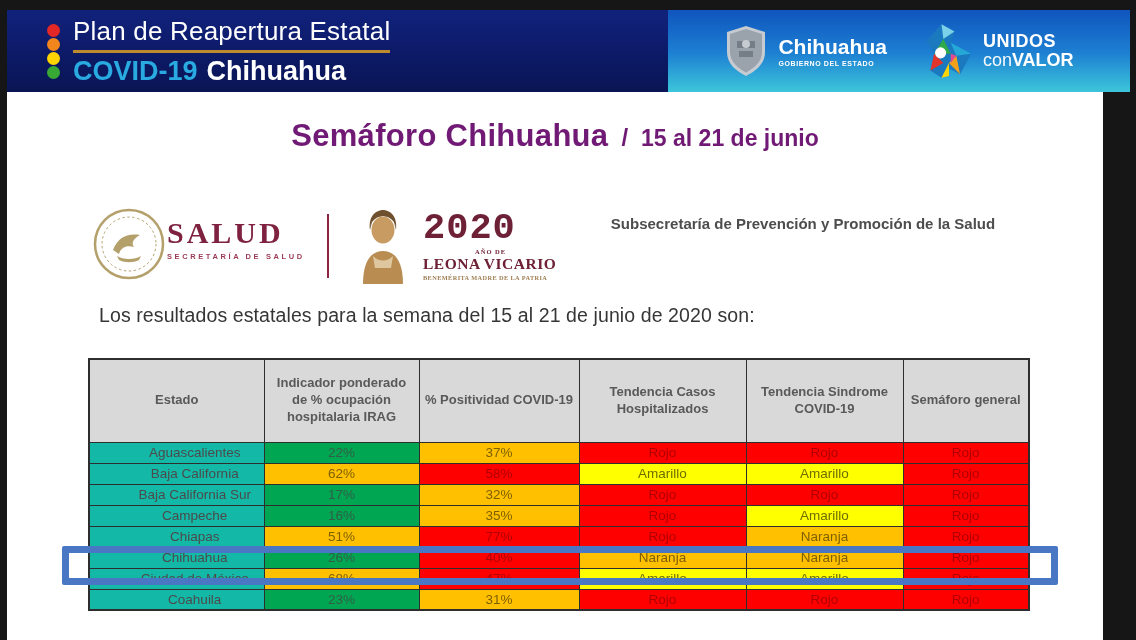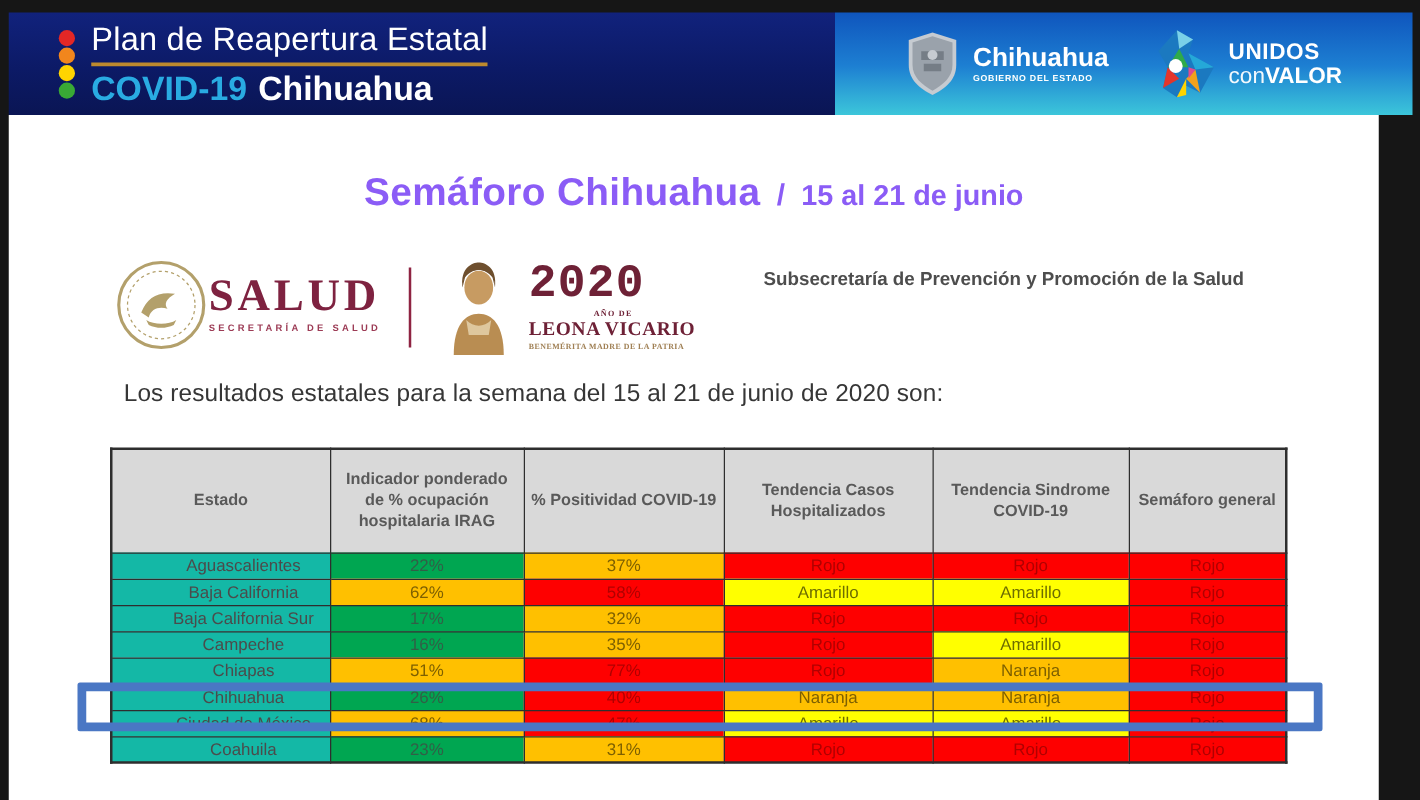--- a/index.html
+++ b/index.html
@@ -31,31 +31,31 @@
   .logo-unit{display:flex;align-items:center;gap:10px;}
   .gov-name{color:#fff;font-weight:bold;font-size:21px;line-height:1;}
   .gov-sub{color:#fff;font-size:7px;font-weight:bold;letter-spacing:.6px;margin-top:3px;}
   .uni-l1{color:#fff;font-weight:bold;font-size:18px;letter-spacing:.5px;line-height:1.05;}
   .uni-l2{color:#fff;font-size:18px;line-height:1.05;}
   .uni-con{font-weight:normal;opacity:.95;}
   .uni-valor{font-weight:bold;}
   
   .page{position:absolute;left:7px;top:92px;width:1096px;height:548px;background:#ffffff;}
   .slide-title{
-    position:absolute;left:0;top:44px;width:100%;
+    position:absolute;left:0;top:26px;width:100%;
     display:flex;justify-content:center;align-items:baseline;gap:13px;
-    color:#8b5cf6;
+    color:#701a75;
   }
   .slide-title .main{font-size:31px;font-weight:bold;letter-spacing:.3px;}
   .slide-title .sep{font-size:24px;font-weight:bold;}
   .slide-title .date{font-size:23px;font-weight:bold;}
   
   .seal{position:absolute;left:86px;top:116px;}
   .salud-block{position:absolute;left:160px;top:126px;color:#7e2240;font-family:"Liberation Serif",serif;}
-  .salud-title{font-size:36px;font-weight:bold;letter-spacing:3px;line-height:1;}
+  .salud-title{font-size:30px;font-weight:bold;letter-spacing:3px;line-height:1;}
   .salud-sub{font-size:7.5px;letter-spacing:2.6px;color:#9c3b55;margin-top:4px;font-family:"Liberation Sans",sans-serif;font-weight:bold;}
   .logo-divider{position:absolute;left:320px;top:122px;width:2px;height:64px;background:#8e2342;}
   .leona-portrait{position:absolute;left:344px;top:114px;}
   .leona-block{position:absolute;left:416px;top:118px;color:#6e2136;font-family:"Liberation Serif",serif;}
   .leona-year{font-size:37px;font-weight:bold;line-height:1;letter-spacing:1px;font-family:Liberation Mono, monospace;}
   .leona-pre{font-size:6.5px;letter-spacing:1px;margin-top:1px;margin-left:52px;font-weight:bold;}
   .leona-name{font-size:15.5px;font-weight:bold;letter-spacing:.5px;line-height:1.1;}
   .leona-caption{font-size:6.3px;color:#a08055;letter-spacing:.4px;margin-top:2px;font-weight:bold;}
   .subsec{position:absolute;left:556px;top:123px;width:480px;font-size:15px;font-weight:bold;color:#4d4d4d;text-align:center;}
   .intro{position:absolute;left:92px;top:212px;font-size:19.5px;color:#363636;letter-spacing:.1px;}

